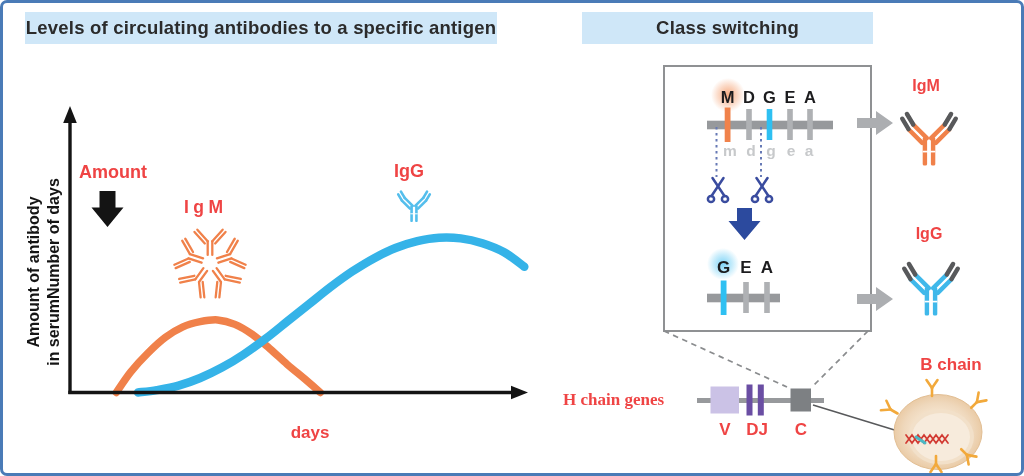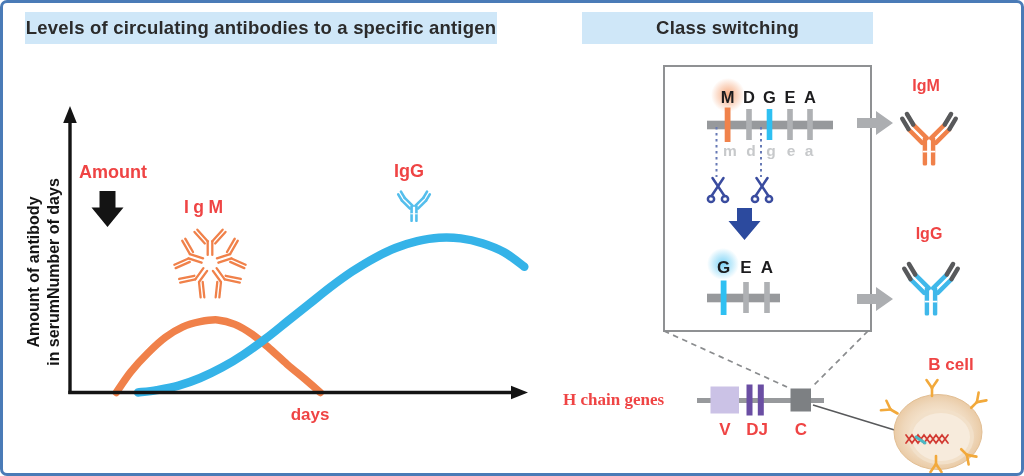--- a/index.html
+++ b/index.html
@@ -190,21 +190,21 @@
   <div class="titlebox" style="left:22px;top:9px;width:472px;height:32px;">Levels of circulating antibodies to a specific antigen</div>
 
   <div class="yaxislabel">
     <span>Amount of antibody</span><br>
     <span>in serumNumber of days</span>
   </div>
 
   <div class="lbl b" style="left:76px;top:159px;font-size:18px;">Amount</div>
   <div class="lbl b" style="left:181px;top:194px;font-size:17.5px;letter-spacing:4.5px;">IgM</div>
   <div class="lbl b" style="left:391px;top:158px;font-size:18px;">IgG</div>
-  <div class="lbl b ctr" style="left:307px;top:402px;font-size:17px;">days</div>
+  <div class="lbl b ctr" style="left:307px;top:420px;font-size:17px;">days</div>
 
   <span class="gl" style="left:724.5px;top:85px;font-size:16.5px;">M</span>
   <span class="gl" style="left:746px;top:85px;font-size:16.5px;">D</span>
   <span class="gl" style="left:766.5px;top:85px;font-size:16.5px;">G</span>
   <span class="gl" style="left:787px;top:85px;font-size:16.5px;">E</span>
   <span class="gl" style="left:807px;top:85px;font-size:16.5px;">A</span>
 
   <span class="gl faded" style="left:727px;top:139px;font-size:15.5px;">m</span>
   <span class="gl faded" style="left:748px;top:139px;font-size:15.5px;">d</span>
   <span class="gl faded" style="left:768px;top:139px;font-size:15.5px;">g</span>
@@ -215,14 +215,14 @@
   <span class="gl" style="left:743px;top:255px;font-size:17px;">E</span>
   <span class="gl" style="left:764px;top:255px;font-size:17px;">A</span>
 
   <div class="lbl b ctr" style="left:923px;top:74px;font-size:16px;">IgM</div>
   <div class="lbl b ctr" style="left:926px;top:222px;font-size:16px;">IgG</div>
 
   <div class="lbl" style="left:560px;top:387px;font-size:17px;font-weight:600;font-family:Liberation Serif, serif;">H chain genes</div>
   <div class="lbl ctr" style="left:722px;top:417px;font-size:17px;font-weight:600;">V</div>
   <div class="lbl ctr" style="left:754px;top:417px;font-size:17px;font-weight:600;text-align:right;">DJ</div>
   <div class="lbl ctr" style="left:798px;top:417px;font-size:17px;font-weight:600;">C</div>
-  <div class="lbl ctr" style="left:948px;top:352px;font-size:17px;font-weight:600;">B cell</div>
+  <div class="lbl ctr" style="left:948px;top:352px;font-size:17px;font-weight:600;">B chain</div>
 </div>
 
 </body></html>

